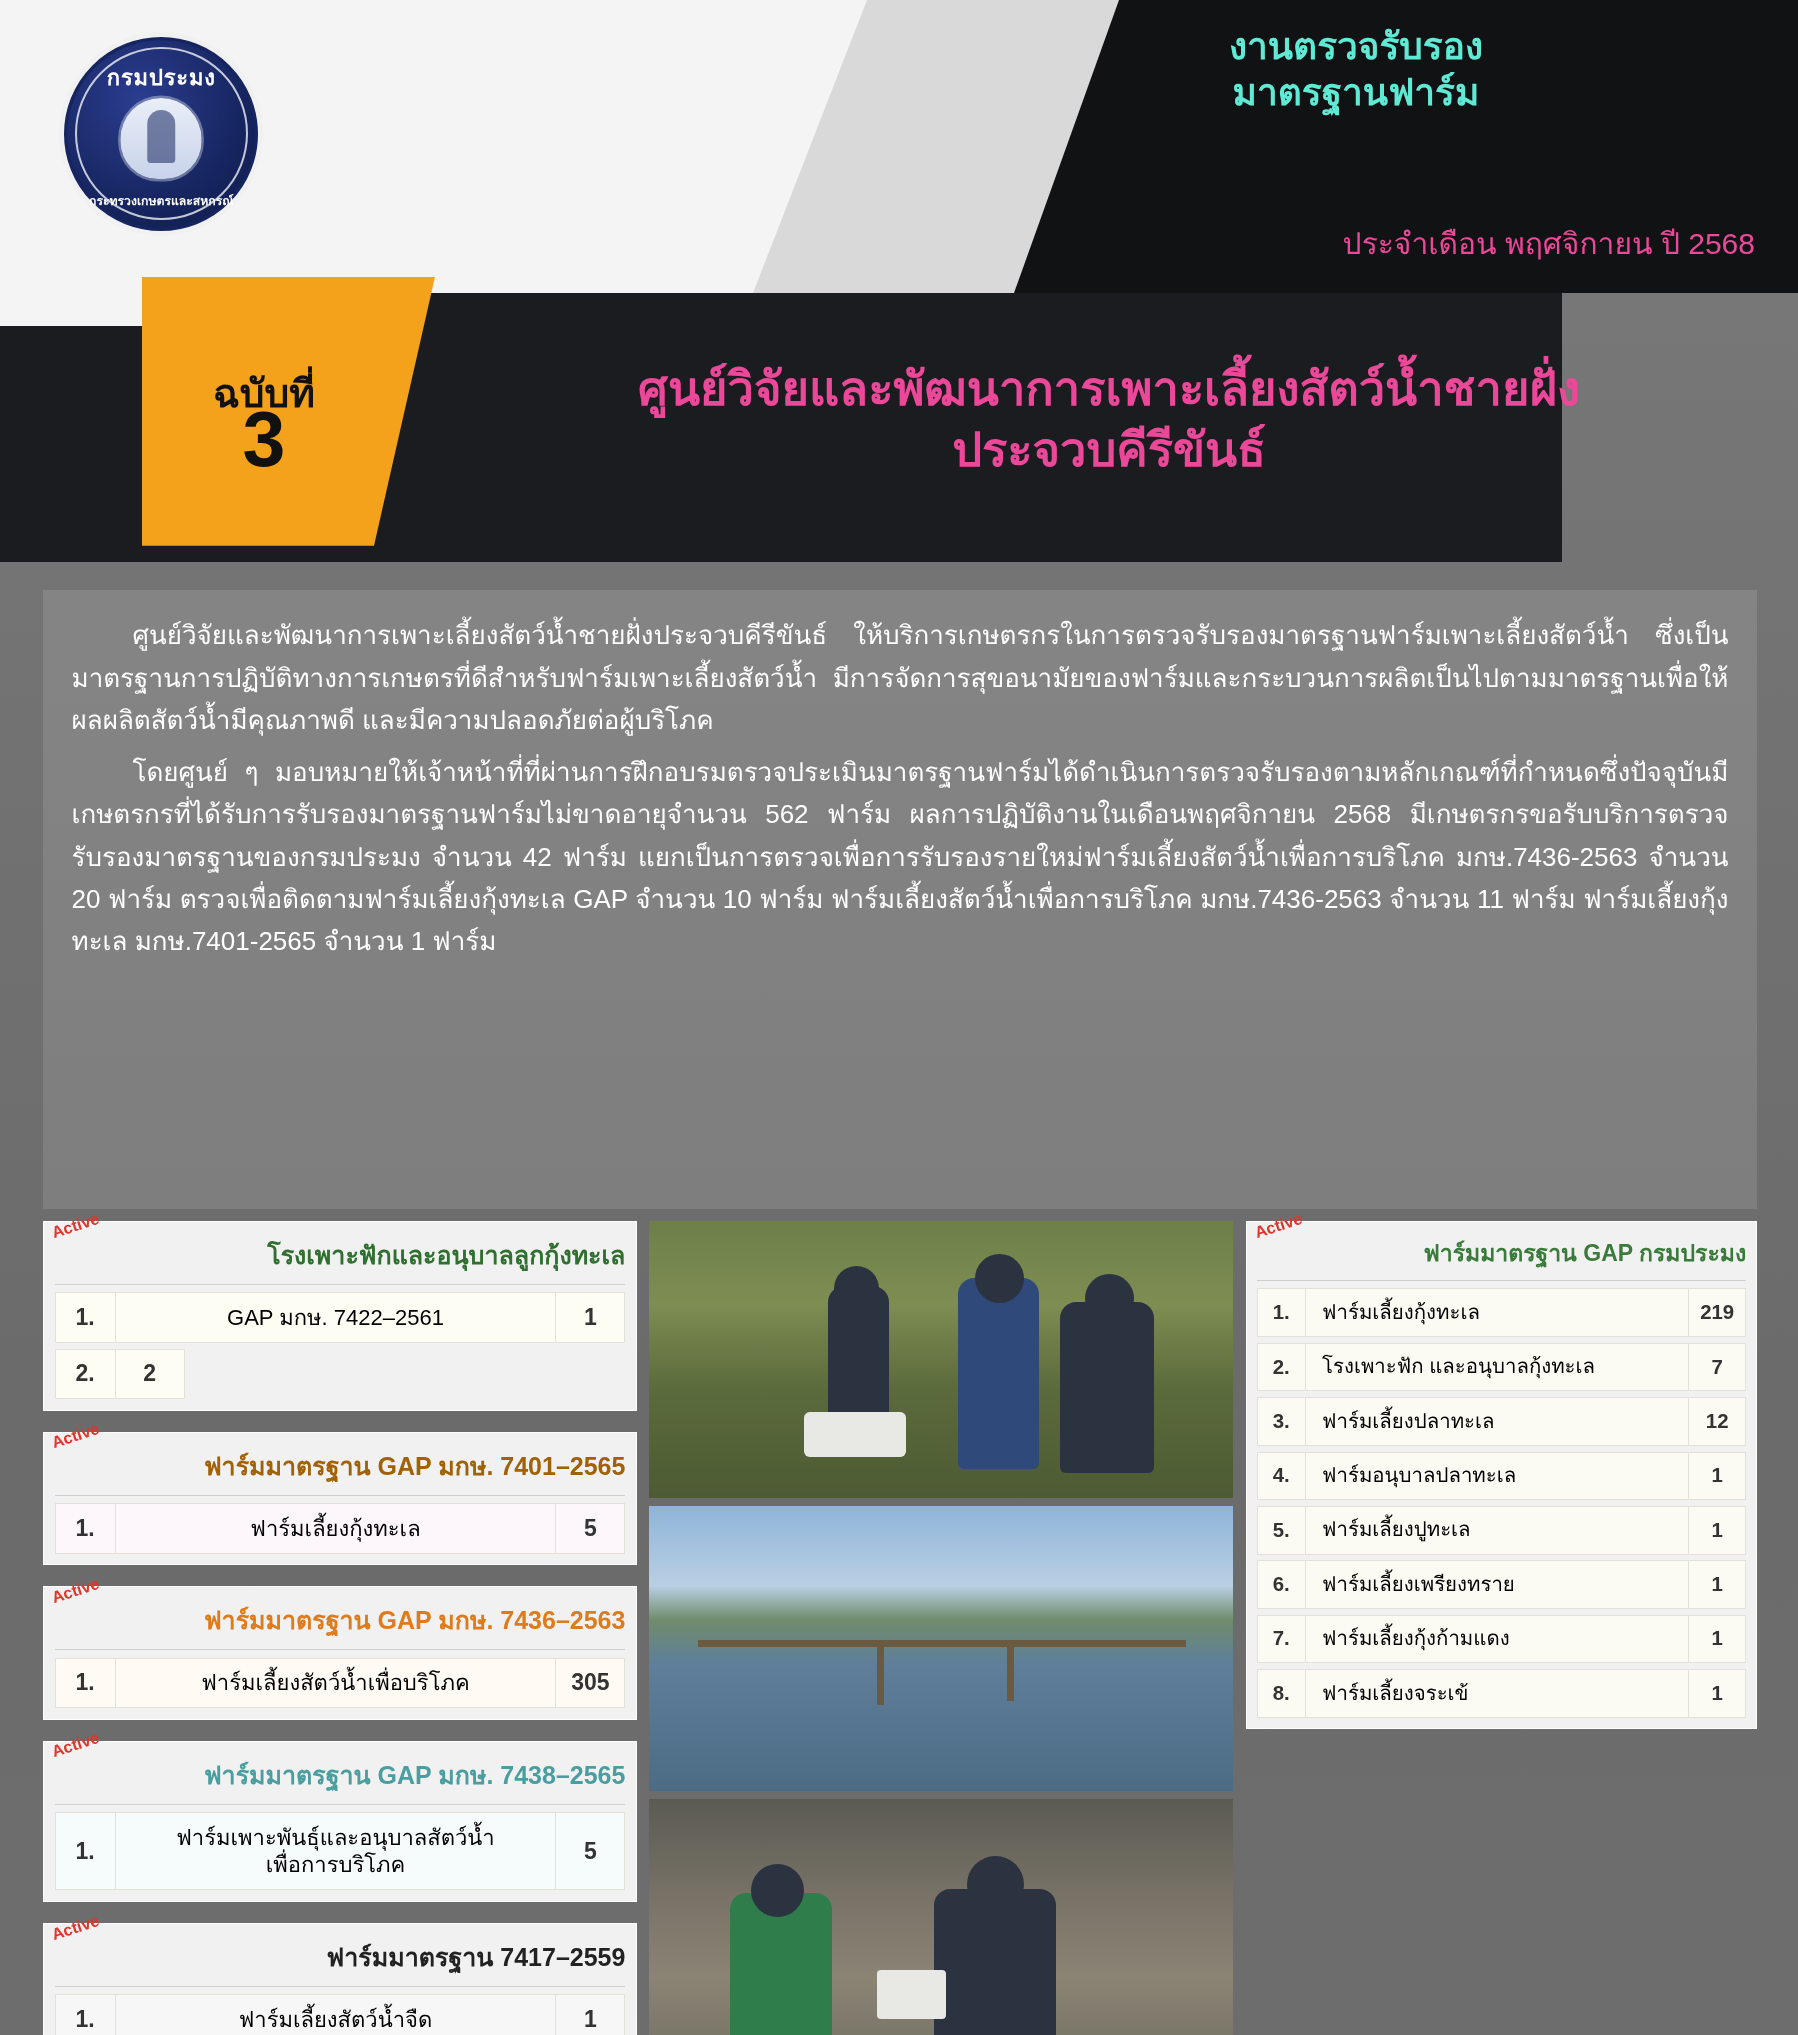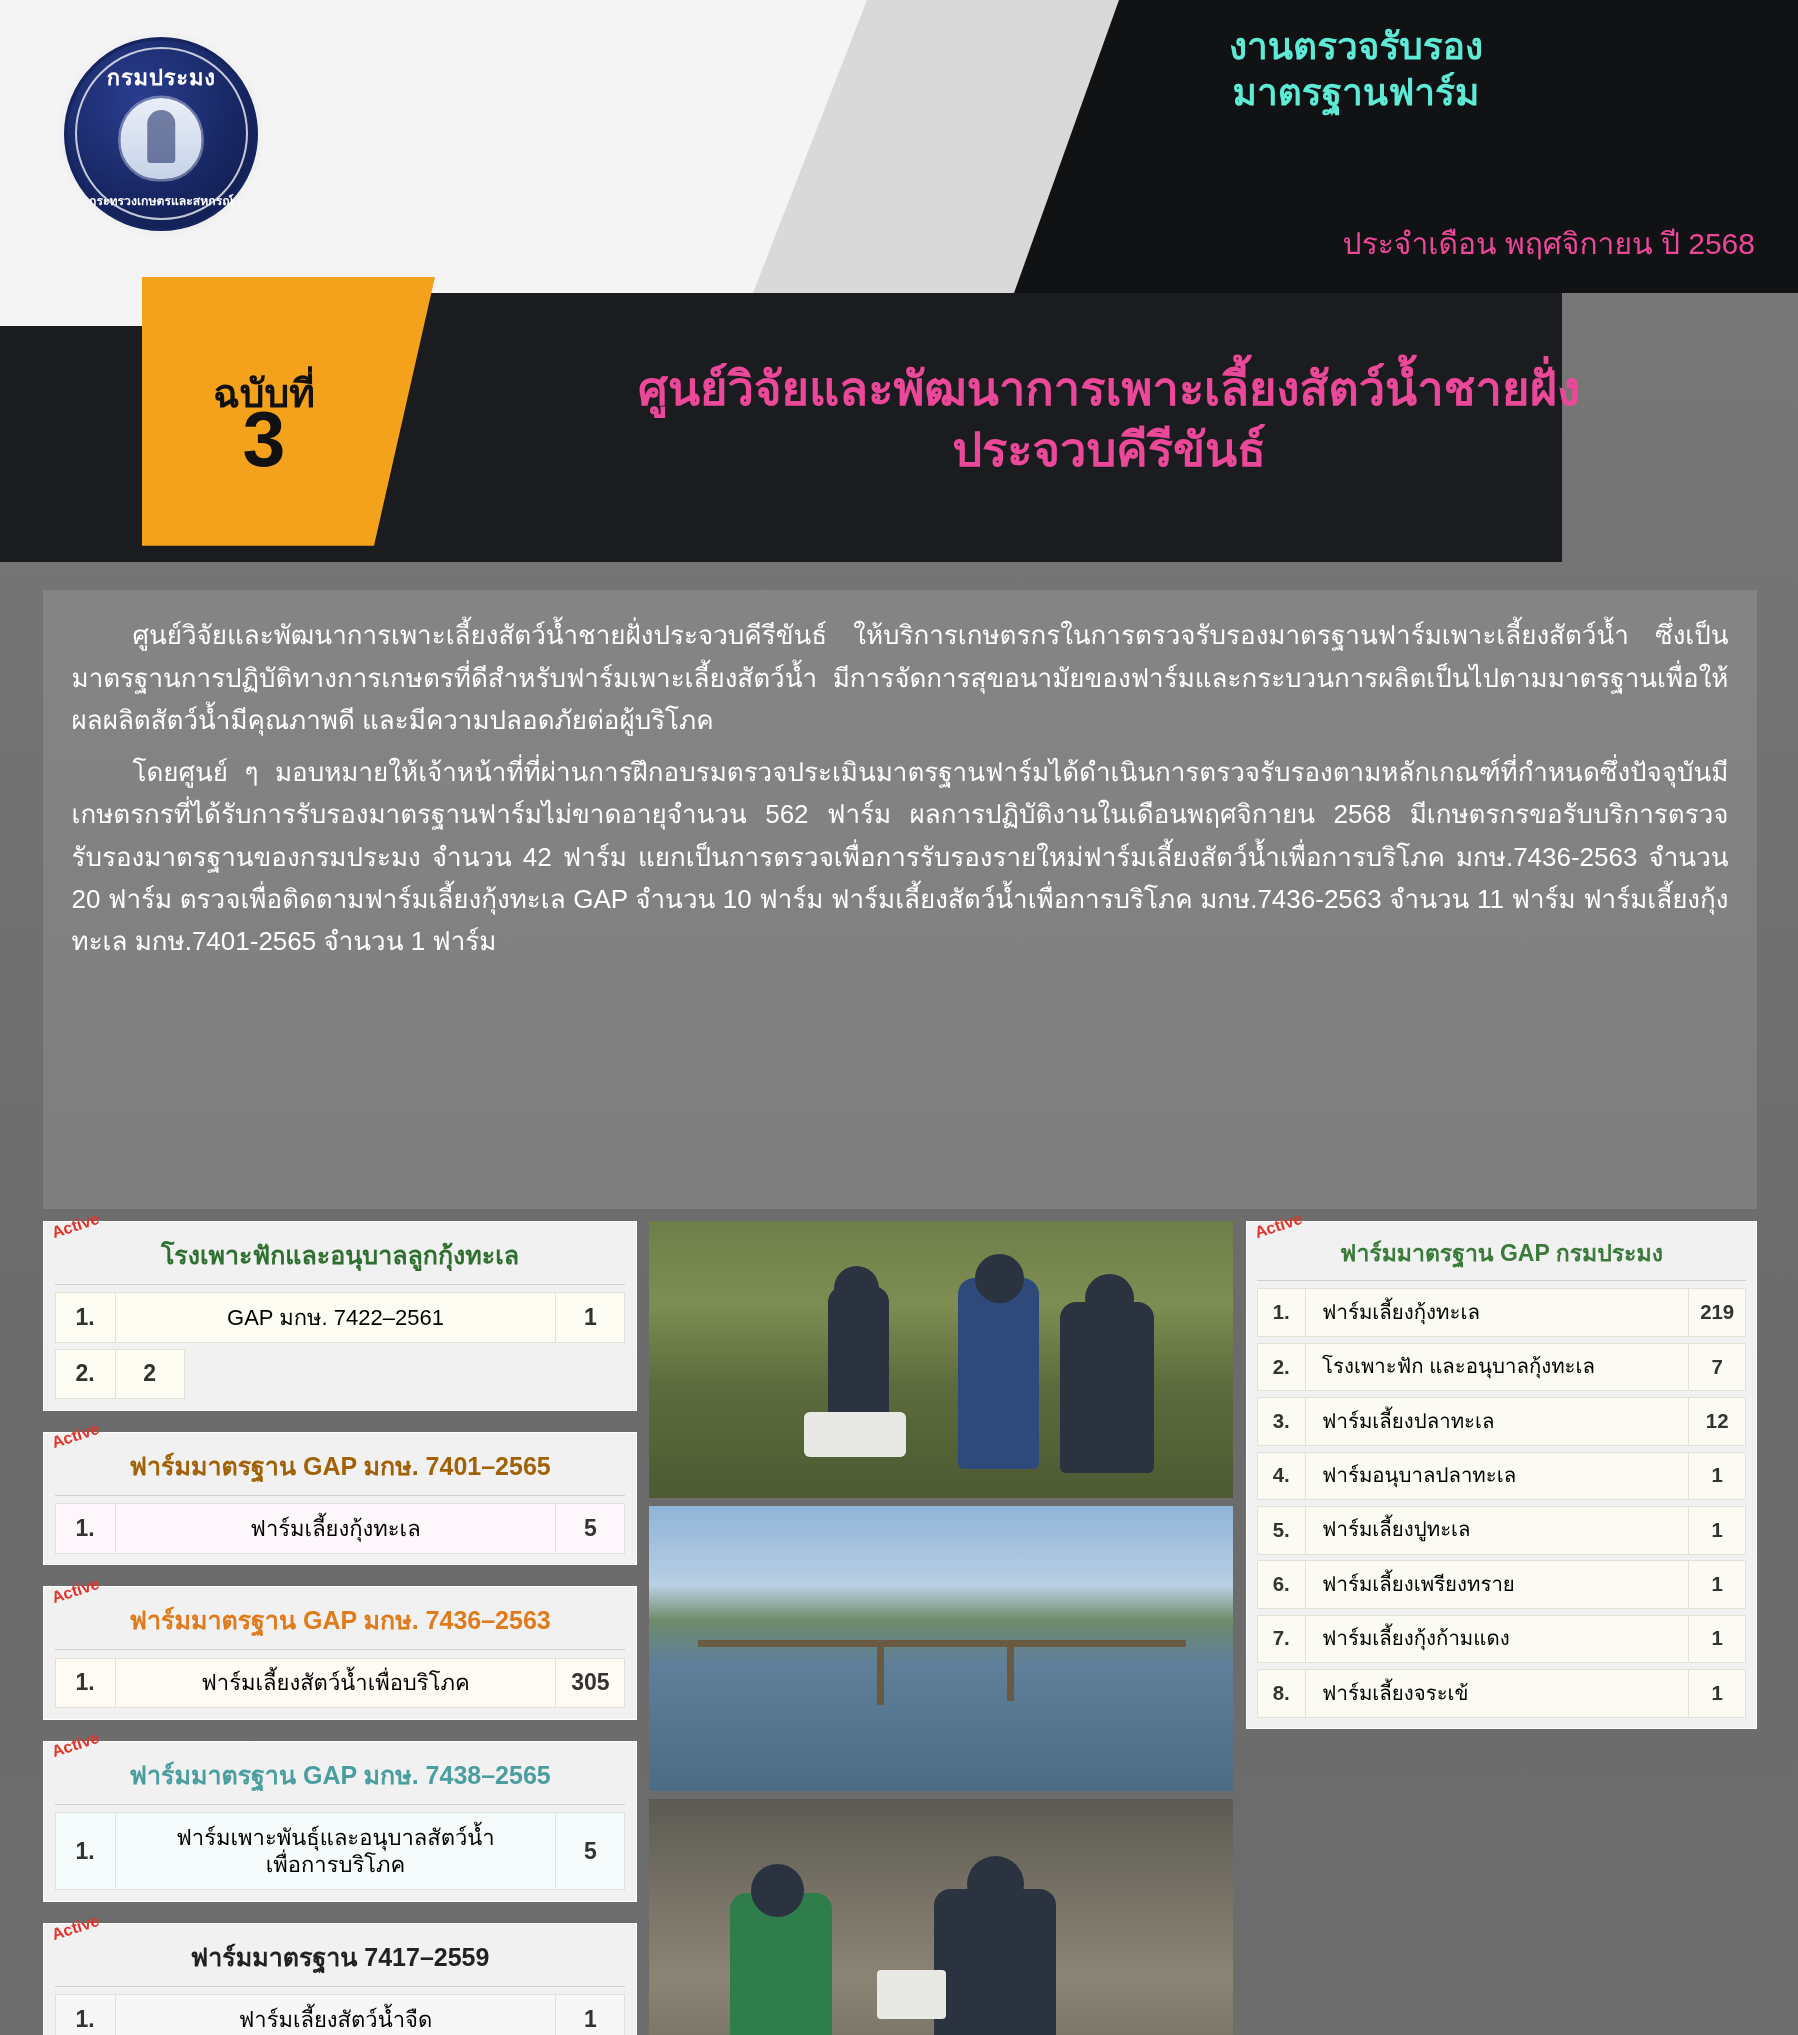--- a/index.html
+++ b/index.html
@@ -139,21 +139,21 @@
     margin-bottom: 21px;
     padding: 9px 10.6px 10.6px 10.6px;
     position: relative;
   }
   .active-tag {
     position: absolute; top: -6.5px; left: 7.3px;
     color: #e0352b; font-size: 16.3px; font-weight: bold;
     transform: rotate(-18deg);
   }
   .card-title {
-    text-align: center;
+    text-align: right;
     font-size: 25px; font-weight: bold;
     padding: 4.1px 0 9px 0;
     border-bottom: 1.2px solid #cfcfcf;
     margin-bottom: 7.3px;
   }
   .row {
     display: flex; align-items: stretch;
     margin-top: 5.7px;
   }
   .row .num {

